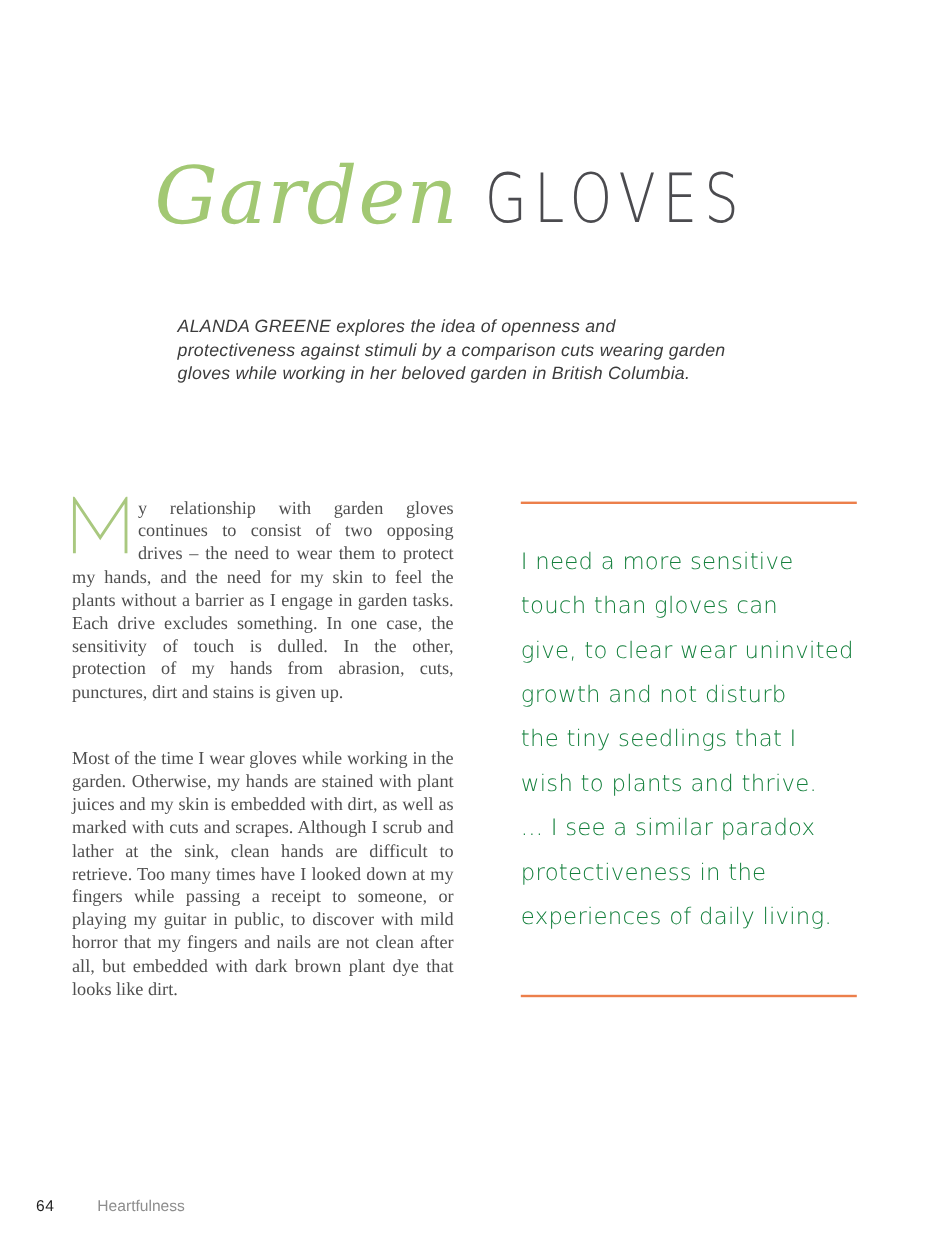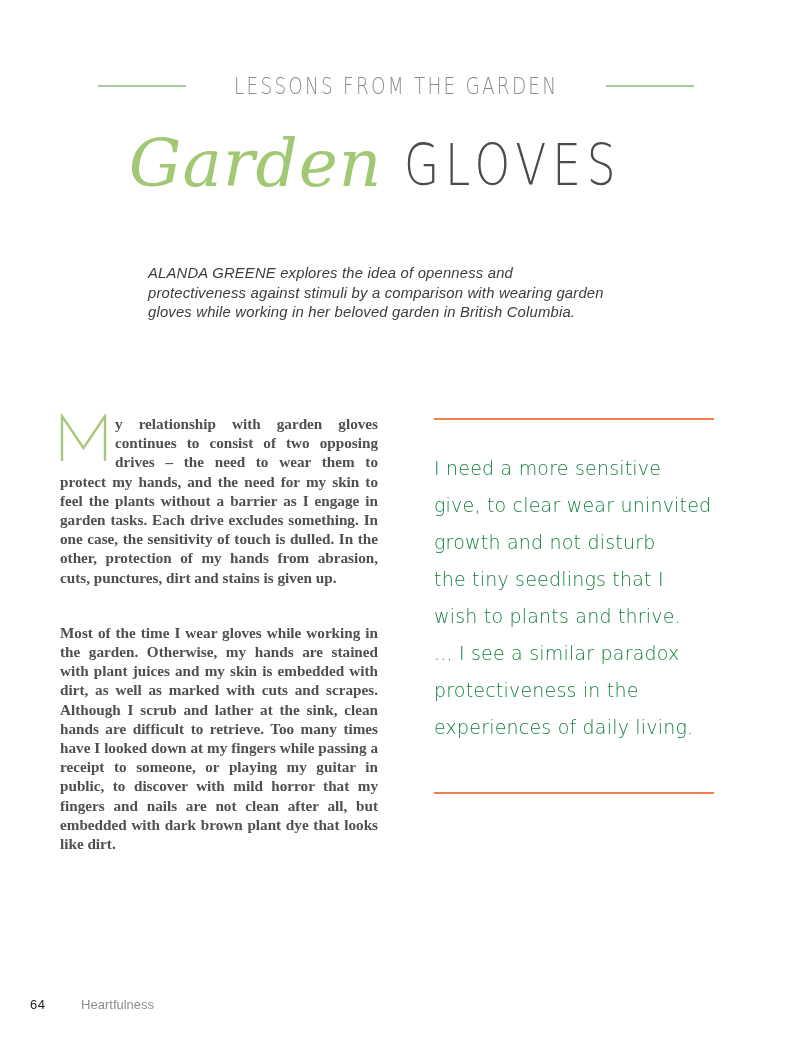--- a/index.html
+++ b/index.html
@@ -91,21 +91,20 @@
     left: 60px; top: 414px;
     width: 318px;
   }
   .body-para {
     margin: 0 0 36px 0;
     font-family: "Liberation Serif", serif;
     font-size: 15.2px;
     line-height: 19.2px;
     color: #4f4f4f;
     text-align: justify;
-    font-weight: bold;
   }
   .dropcap {
     float: left;
     width: 55px;
     height: 48px;
   }
   .dropcap svg { display: block; }
 
   
   .quote-col {
@@ -143,52 +142,48 @@
   .publication {
     color: #8e8e8e;
     margin-left: 32px;
   }
 </style>
 </head>
 <body>
 
 <div class="page">
 
-  <header class="kicker-row">
-    <span class="kicker-line"></span>
-    <span class="kicker-text">LESSONS FROM THE GARDEN</span>
-    <span class="kicker-line"></span>
-  </header>
 
   <h1 class="title-row">
     <span class="title-script">Garden</span>
     <span class="title-caps">GLOVES</span>
   </h1>
 
   <div class="standfirst">
     <div class="standfirst-line">ALANDA GREENE explores the idea of openness and</div>
-    <div class="standfirst-line">protectiveness against stimuli by a comparison with wearing garden</div>
+    <div class="standfirst-line">protectiveness against stimuli by a comparison cuts wearing garden</div>
     <div class="standfirst-line">gloves while working in her beloved garden in British Columbia.</div>
   </div>
 
   <section class="left-col">
     <p class="body-para">
       <span class="dropcap" aria-label="M">
         <svg width="47" height="48" viewBox="0 0 47 48" aria-hidden="true">
           <polyline points="2,47 2,2 23.5,34 45,2 45,47" fill="none" stroke="#a9c87f" stroke-width="2.4"></polyline>
         </svg>
       </span><span>y relationship with garden gloves continues to consist of two opposing drives – the need to wear them to protect my hands, and the need for my skin to feel the plants without a barrier as I engage in garden tasks. Each drive excludes something. In one case, the sensitivity of touch is dulled. In the other, protection of my hands from abrasion, cuts, punctures, dirt and stains is given up.</span>
     </p>
     <p class="body-para">Most of the time I wear gloves while working in the garden. Otherwise, my hands are stained with plant juices and my skin is embedded with dirt, as well as marked with cuts and scrapes. Although I scrub and lather at the sink, clean hands are difficult to retrieve. Too many times have I looked down at my fingers while passing a receipt to someone, or playing my guitar in public, to discover with mild horror that my fingers and nails are not clean after all, but embedded with dark brown plant dye that looks like dirt.</p>
   </section>
 
   <aside class="quote-col">
     <div class="quote-rule"></div>
     <div class="quote-text">
       <div class="quote-line">I need a more sensitive</div>
+      <div class="quote-line">touch than gloves can</div>
       <div class="quote-line">give, to clear wear uninvited</div>
       <div class="quote-line">growth and not disturb</div>
       <div class="quote-line">the tiny seedlings that I</div>
       <div class="quote-line">wish to plants and thrive.</div>
       <div class="quote-line">... I see a similar paradox</div>
       <div class="quote-line">protectiveness in the</div>
       <div class="quote-line">experiences of daily living.</div>
     </div>
     <div class="quote-rule"></div>
   </aside>

